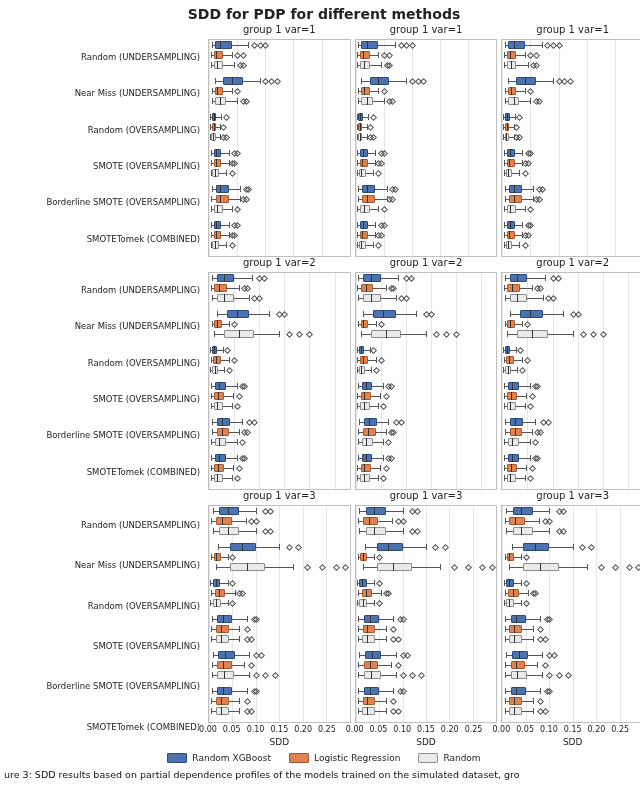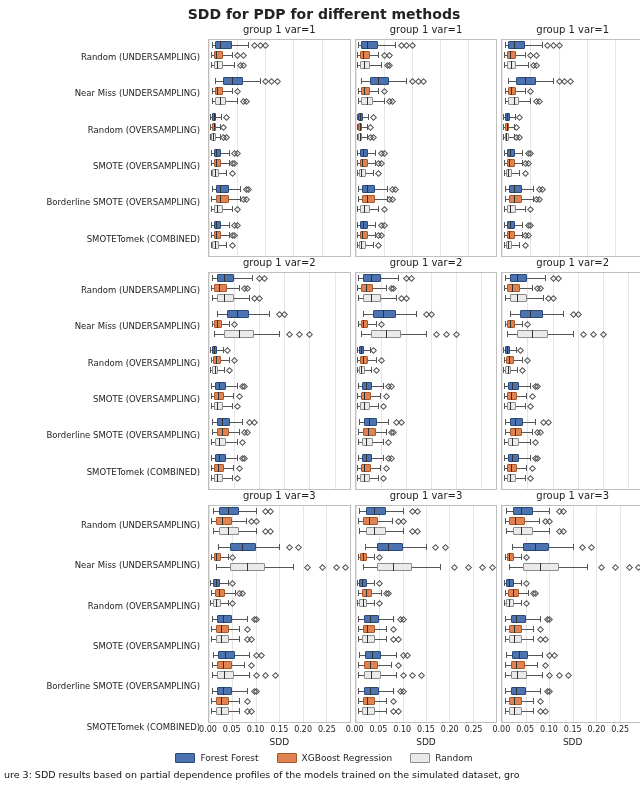--- a/index.html
+++ b/index.html
@@ -1472,25 +1472,25 @@
             <div class="x-tick" style="left: 83.3333%;">0.25</div>
           </div>
           <div class="x-label">SDD</div>
         </div></div>
     </div>
   </div>
 
 <div class="legend">
   <div class="item">
       <span class="swatch rf"></span>
-      <span>Forest Forest</span>
+      <span>Random XGBoost</span>
     </div>
   <div class="item">
       <span class="swatch lr"></span>
-      <span>XGBoost Regression</span>
+      <span>Logistic Regression</span>
     </div>
   <div class="item">
       <span class="swatch xgb"></span>
       <span>Random</span>
     </div>
 </div>
 
 <div class="caption">ure 3: SDD results based on partial dependence profiles of the models trained on the simulated dataset, gro</div>
 
 </body></html>

